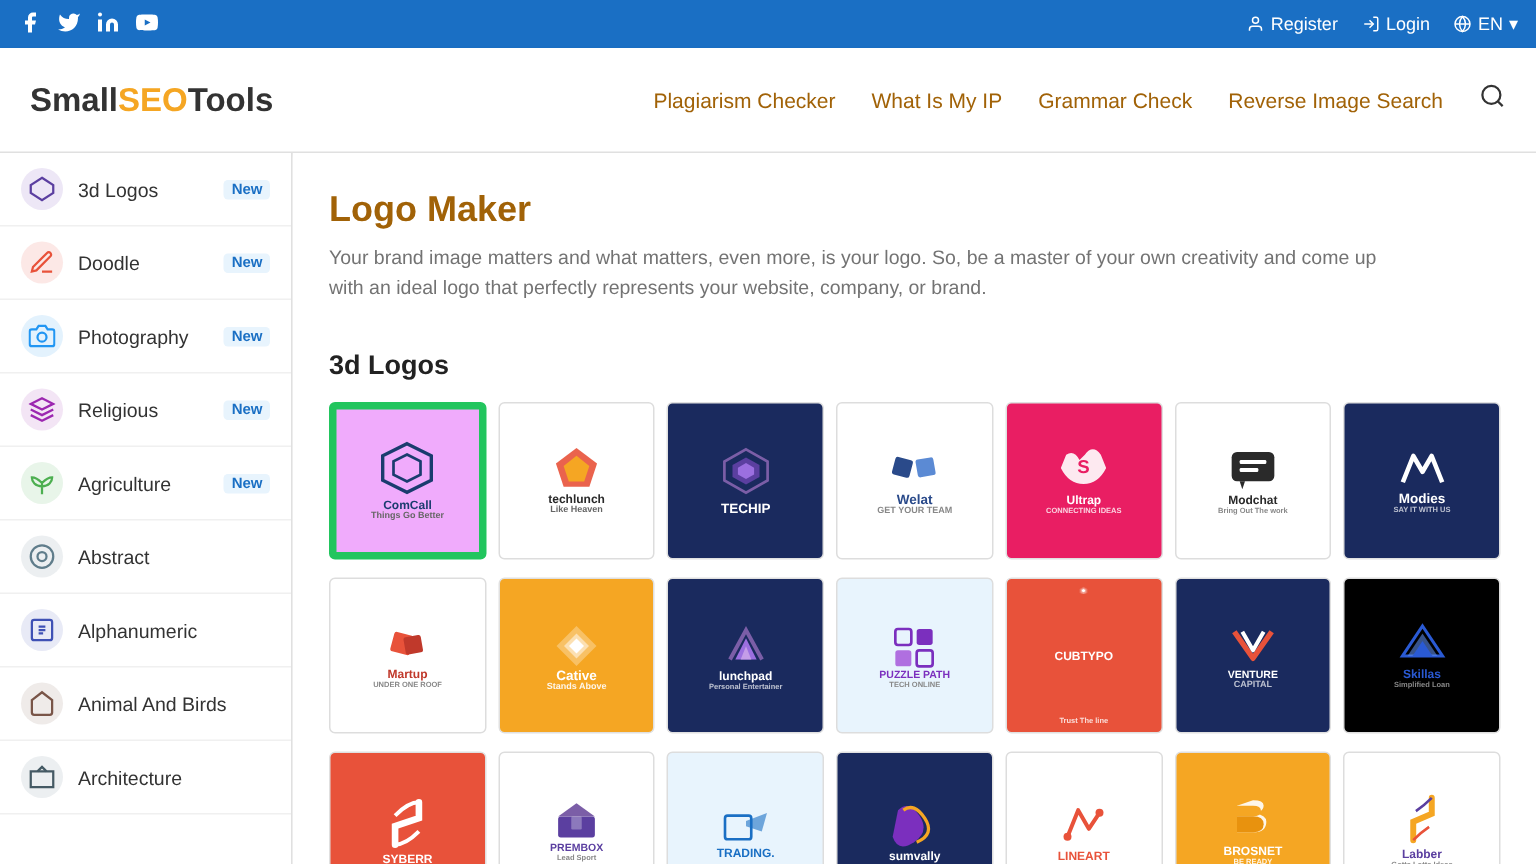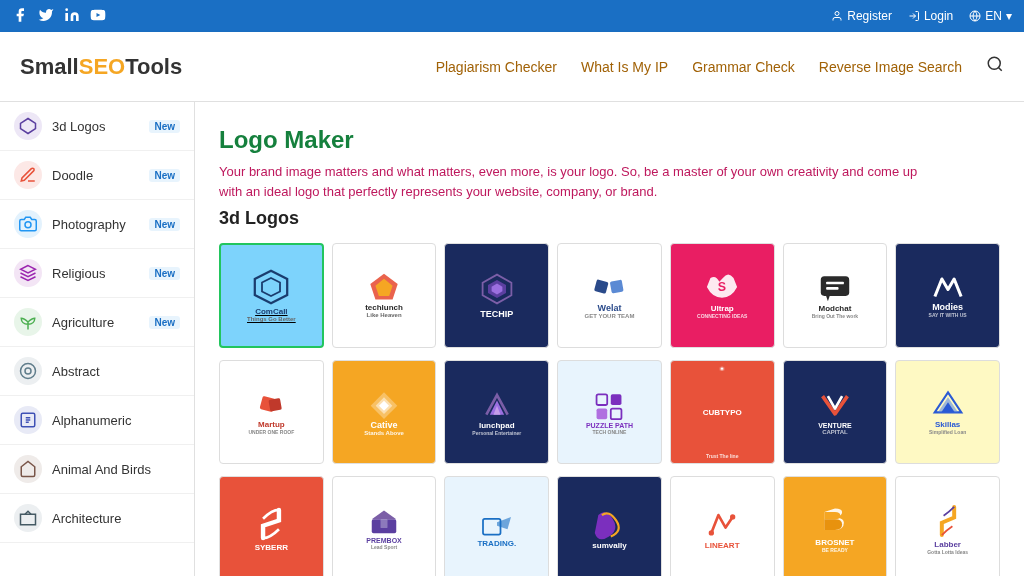--- a/index.html
+++ b/index.html
@@ -85,22 +85,22 @@
     
     .content {
       flex: 1;
       overflow-y: auto;
       padding: 24px;
       background: #fff;
     }
     .content::-webkit-scrollbar { width: 8px; }
     .content::-webkit-scrollbar-thumb { background: #ccc; border-radius: 4px; }
 
-    .page-title { font-size: 24px; font-weight: bold; color: #15803d; margin-bottom: 8px; }
-    .page-desc { font-size: 13px; color: #be185d; line-height: 1.5; margin-bottom: 7px; max-width: 700px; }
+    .page-title { font-size: 24px; font-weight: bold; color: #a16207; margin-bottom: 8px; }
+    .page-desc { font-size: 13px; color: #737373; line-height: 1.5; margin-bottom: 32px; max-width: 700px; }
     .section-title { font-size: 18px; font-weight: bold; color: #222; margin-bottom: 14px; }
 
     
     .logo-grid {
       display: grid;
       grid-template-columns: repeat(7, 1fr);
       gap: 8px;
       margin-bottom: 12px;
     }
     .logo-card {
@@ -289,21 +289,21 @@
 
   </div>
 
   <div class="content">
     <h1 class="page-title">Logo Maker</h1>
     <p class="page-desc">Your brand image matters and what matters, even more, is your logo. So, be a master of your own creativity and come up with an ideal logo that perfectly represents your website, company, or brand.</p>
     <h2 class="section-title">3d Logos</h2>
 
     <div class="logo-grid">
 
-      <div class="logo-card" style="background:#7dd3fc; border:2px solid #22c55e;text-decoration:underline;">
+      <div class="logo-card" style="background:#f0abfc; border:5px solid #22c55e;">
         <div class="logo-card-inner" style="color:#1a3c6e;">
           <svg width="36" height="36" viewBox="0 0 40 40" fill="none">
               <polygon points="20,2 38,11 38,29 20,38 2,29 2,11" stroke="#1a3c6e" stroke-width="2.5" fill="none"></polygon>
               <polygon points="20,10 30,15 30,25 20,30 10,25 10,15" stroke="#1a3c6e" stroke-width="2" fill="none"></polygon>
             </svg>
           <div style="font-size:8px;font-weight:bold;color:#1a3c6e;margin-top:2px;">ComCall</div>
           <div style="font-size:6px;color:#666;">Things Go Better</div>
         </div>
       </div>
 
@@ -441,21 +441,21 @@
         <div class="logo-card-inner" style="color:#fff;">
           <svg width="36" height="32" viewBox="0 0 40 36">
               <path d="M6 8 L20 28 L34 8" fill="none" stroke="#e8523a" stroke-width="4" stroke-linejoin="round"></path>
               <path d="M12 8 L20 22 L28 8" fill="none" stroke="white" stroke-width="3" stroke-linejoin="round"></path>
             </svg>
           <div style="font-size:7px;font-weight:bold;color:#fff;margin-top:1px;">VENTURE</div>
           <div style="font-size:6px;color:rgba(255,255,255,0.7);">CAPITAL</div>
         </div>
       </div>
 
-      <div class="logo-card" style="background:#fef9c3; border:1px solid #ddd;justify-content:flex-end;">
+      <div class="logo-card" style="background:#000000; border:1px solid #ddd;justify-content:flex-end;">
         <div class="logo-card-inner" style="color:#2a5ad4;">
           <svg width="36" height="30" viewBox="0 0 40 36">
               <polygon points="20,4 36,28 4,28" fill="none" stroke="#2a5ad4" stroke-width="2.5"></polygon>
               <polygon points="20,10 32,28 8,28" fill="#5b8ae8" opacity="0.6"></polygon>
               <polygon points="20,16 28,28 12,28" fill="#2a5ad4"></polygon>
             </svg>
           <div style="font-size:8px;font-weight:bold;color:#2a5ad4;margin-top:1px;">Skillas</div>
           <div style="font-size:5px;color:#888;">Simplified Loan</div>
         </div>
       </div>

